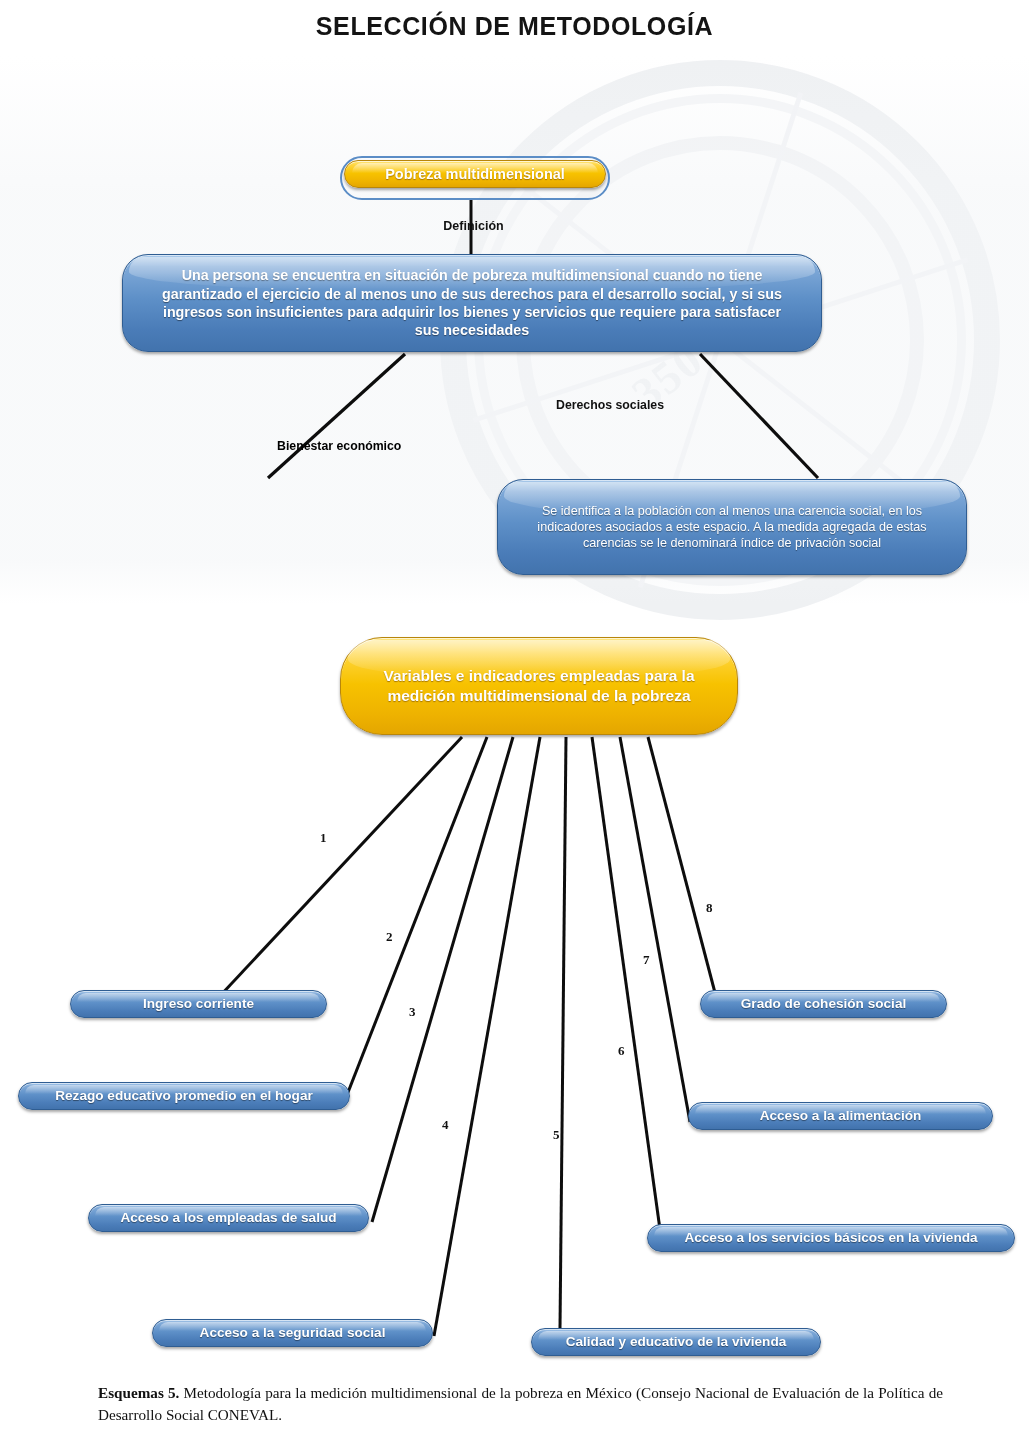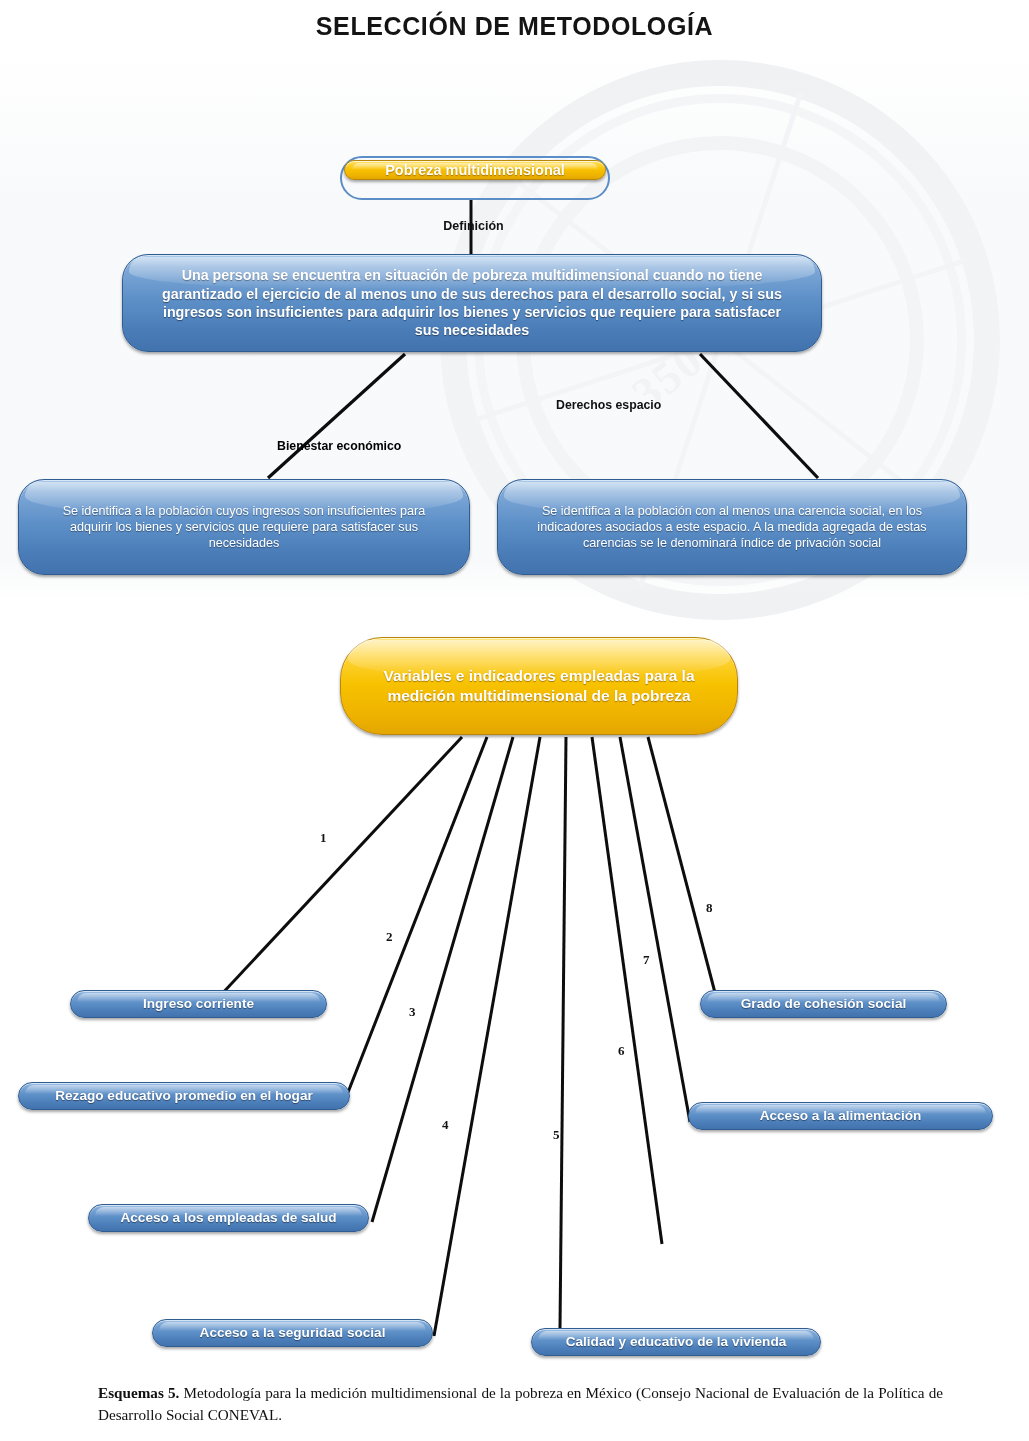--- a/index.html
+++ b/index.html
@@ -111,21 +111,21 @@
     background: linear-gradient(180deg, rgba(255,255,255,.55), rgba(255,255,255,0));
     pointer-events:none;
   }
   .yellow-outline {
     position:absolute;
     border: 2px solid #5b8dc6;
     border-radius: 999px;
   }
 
   
-  #n-pobreza { left: 344px; top: 160px; width: 262px; height: 20px; font-size: 14.5px; padding: 0 10px; }
+  #n-pobreza { left: 344px; top: 160px; width: 262px; height: 28px; font-size: 14.5px; padding: 0 10px; }
   #n-pobreza-ring { left: 340px; top: 156px; width: 270px; height: 44px; }
 
   #lbl-definicion { position:absolute; left: 0; top: 219px; width: 1029px; text-align:center;
                     font-size: 12.5px; font-weight: bold; color:#111; }
   #lbl-definicion span { position: relative; left: -41px; }
 
   #n-definicion {
     left: 122px; top: 254px; width: 700px; height: 98px;
     font-size: 14.3px; padding: 12px 26px; border-radius: 26px;
   }
@@ -225,32 +225,32 @@
   <div class="yellow-outline" id="n-pobreza-ring"></div>
   <div class="node yellow" id="n-pobreza">Pobreza multidimensional</div>
 
   <div id="lbl-definicion">
     <span>Definición</span>
   </div>
 
   <div class="node blue" id="n-definicion">Una persona se encuentra en situación de pobreza multidimensional  cuando no tiene garantizado el ejercicio de al menos uno de sus derechos para el desarrollo social, y si sus ingresos son insuficientes para adquirir los bienes y servicios que requiere para satisfacer sus necesidades</div>
 
   <div id="lbl-bienestar">Bienestar económico</div>
-  <div id="lbl-derechos">Derechos espacio</div>
-
-  <div class="node blue" id="n-bienestar">Se identifica a la población cuyos ingresos son insuficientes para adquirir los bienes y servicios que requiere para satisfacer sus necesidades</div>
+  <div id="lbl-derechos">Derechos sociales</div>
+
   <div class="node blue" id="n-derechos">Se identifica a la población con al menos una carencia social, en los indicadores asociados a este espacio. A la medida agregada de estas carencias se le denominará índice de privación social</div>
 
   <div class="node yellow" id="n-variables">Variables e indicadores empleadas para la medición multidimensional de la pobreza</div>
 
   <div class="node blue leaf" id="n-ingreso">Ingreso corriente</div>
   <div class="node blue leaf" id="n-rezago">Rezago educativo promedio en el hogar</div>
   <div class="node blue leaf" id="n-salud">Acceso a los empleadas de salud</div>
   <div class="node blue leaf" id="n-seguridad">Acceso a la seguridad social</div>
   <div class="node blue leaf" id="n-calidad">Calidad y educativo de la vivienda</div>
+  <div class="node blue leaf" id="n-basicos">Acceso a los servicios básicos en la vivienda</div>
   <div class="node blue leaf" id="n-alimentacion">Acceso a la alimentación</div>
   <div class="node blue leaf" id="n-cohesion">Grado de cohesión social</div>
 
   <div class="linknum" style="left:320px; top:830px;">1</div>
   <div class="linknum" style="left:386px; top:929px;">2</div>
   <div class="linknum" style="left:409px; top:1004px;">3</div>
   <div class="linknum" style="left:442px; top:1117px;">4</div>
   <div class="linknum" style="left:553px; top:1127px;">5</div>
   <div class="linknum" style="left:618px; top:1043px;">6</div>
   <div class="linknum" style="left:643px; top:952px;">7</div>

